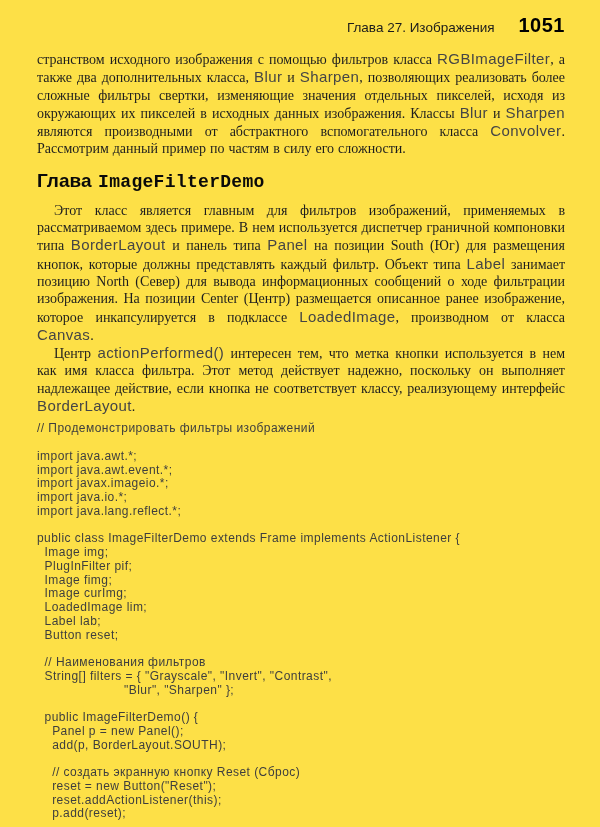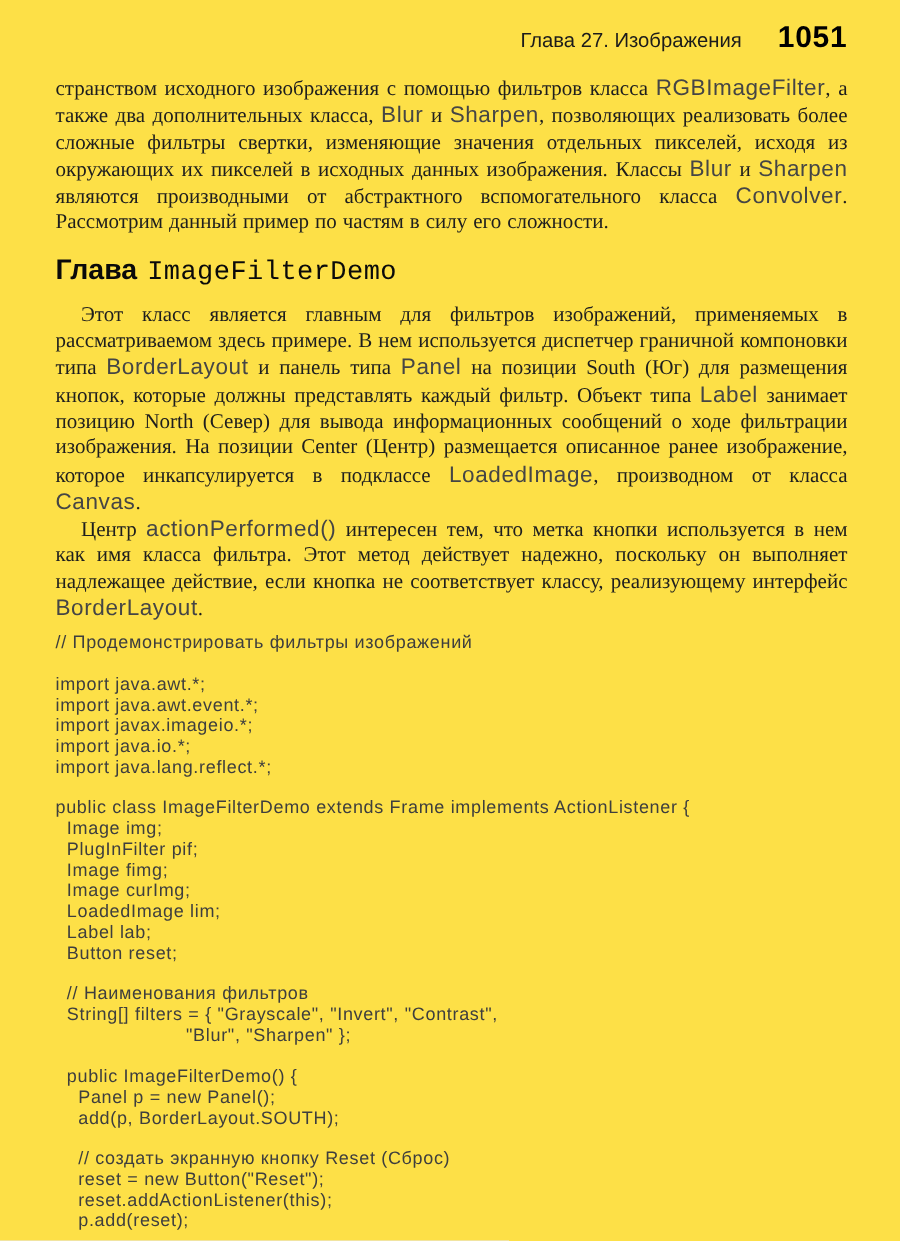--- a/index.html
+++ b/index.html
@@ -63,21 +63,21 @@
     font-size: 19px;
     color: #0a0a0a;
   }
   h2.section-heading .h-sans {
     font-family: "Liberation Sans", sans-serif;
     font-weight: 700;
     margin-right: 0.35em;
   }
   h2.section-heading .h-mono {
     font-family: "Liberation Mono", "DejaVu Sans Mono", monospace;
-    font-weight: 400;
+    font-weight: 700;
     font-size: 18px;
     letter-spacing: 0.3px;
     text-align: center;
   }
   
   pre.code-listing {
     margin: 7px 0 0 0;
     font-family: Liberation Sans, sans-serif;
     font-size: 12px;
     line-height: 13.75px;

